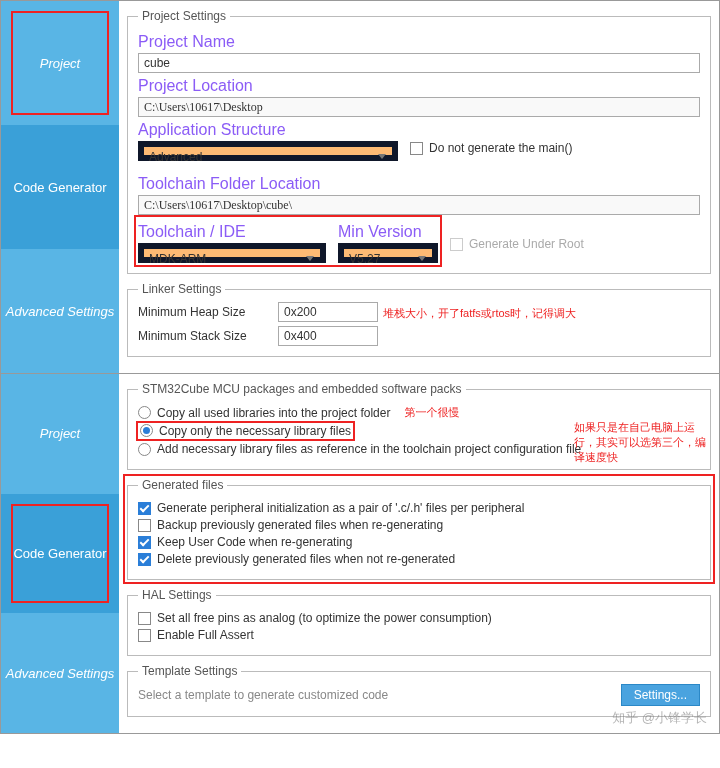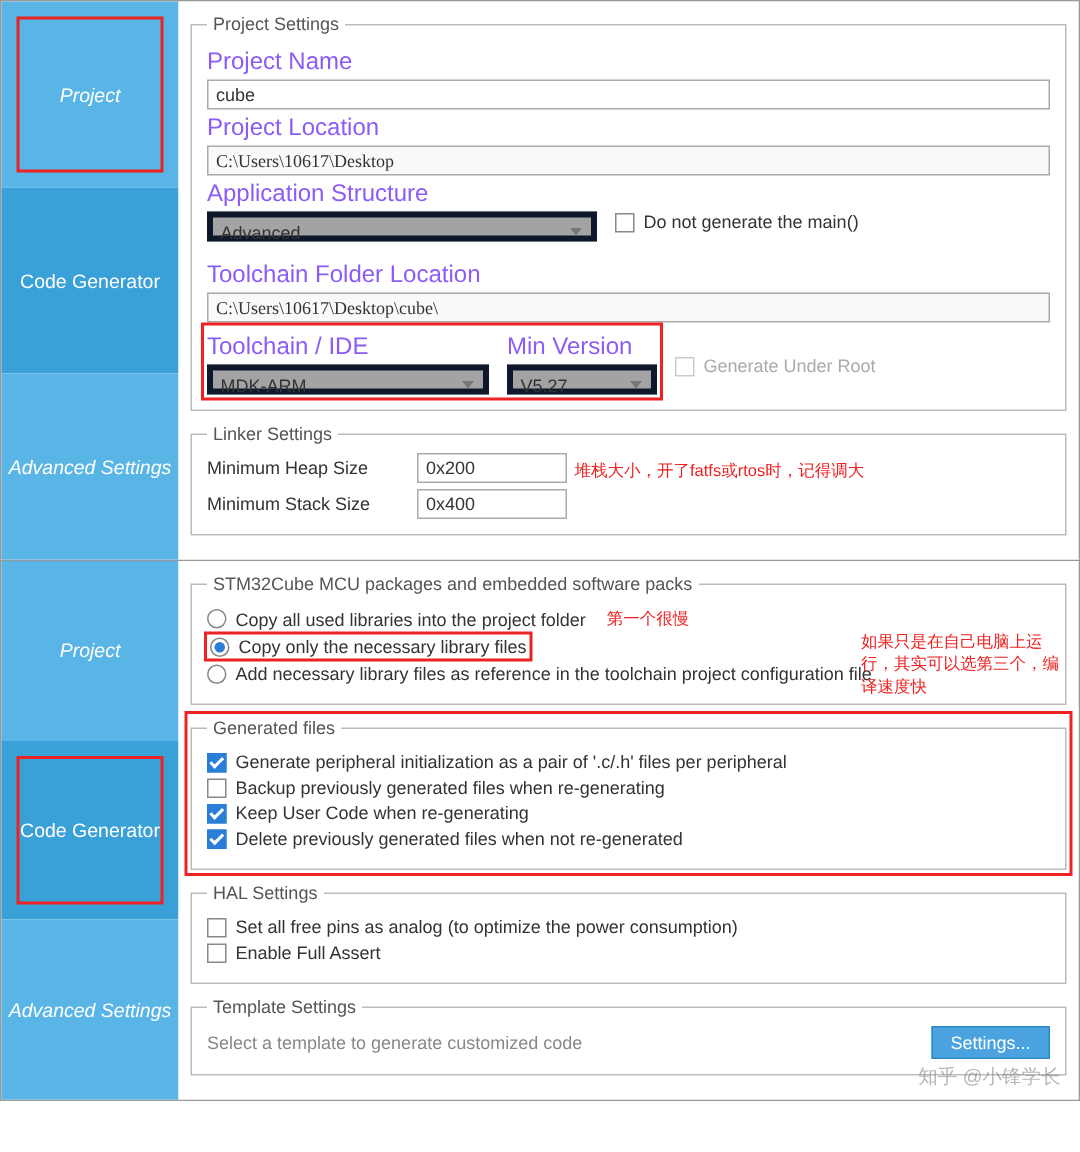--- a/index.html
+++ b/index.html
@@ -10,39 +10,39 @@
 .side-item { flex: 1; display: flex; align-items: center; justify-content: center; color: #fff; font-size: 13px; padding: 20px 4px; text-align: center; }
 .side-blue { background: #59b5e5; font-style: italic; }
 .side-dark { background: #3aa0d8; }
 .side-item.hl { outline: 2px solid #e22; outline-offset: -12px; }
 .content { flex: 1; padding: 4px 8px 8px 8px; background: #fff; position: relative; }
 fieldset { border: 1px solid #bbb; margin: 4px 0 8px 0; padding: 6px 10px 10px 10px; }
 legend { font-size: 12px; color: #555; padding: 0 4px; }
 .lbl { font-size: 16px; color: #8b5cf6; margin: 4px 0 2px 0; display: block; }
 .inp { width: 100%; border: 1px solid #aaa; padding: 3px 5px; font-size: 12px; background: #fff; color: #333; height: 20px; }
 .inp.ro { background: #f9f9f9; font-family: Liberation Serif, serif; }
-.sel { position: relative; width: 100%; border: 4px solid #0f172a; padding: 3px 5px 3px 5px; font-size: 12px; background: #a3a3a3; color: #333; height: 20px; }
+.sel { position: relative; width: 100%; border: 6px solid #0f172a; padding: 3px 5px 3px 5px; font-size: 12px; background: #fdba74; color: #333; height: 20px; }
 .sel::after { content: ''; position: absolute; right: 6px; top: 7px; border-left: 4px solid transparent; border-right: 4px solid transparent; border-top: 5px solid #777; }
 .row { display: flex; gap: 12px; align-items: flex-start; }
 .col { flex: 1; }
 .cb-row { display: flex; align-items: center; gap: 6px; margin: 3px 0; }
 .cb, .rd { width: 13px; height: 13px; border: 1px solid #888; background: #fff; flex-shrink: 0; }
 .rd { border-radius: 50%; position: relative; }
 .rd.sel-on::after { content: ''; position: absolute; inset: 2px; border-radius: 50%; background: #2a7ed8; }
 .cb.on { background: #2a7ed8; border-color: #2a7ed8; position: relative; }
 .cb.on::after { content: ''; position: absolute; left: 3px; top: 0px; width: 3px; height: 7px; border: solid #fff; border-width: 0 2px 2px 0; transform: rotate(45deg); }
 .linker-grid { display: grid; grid-template-columns: 130px 100px; gap: 4px 10px; align-items: center; }
 .linker-grid .inp { width: 100px; }
 .hlbox { outline: 2px solid #e22; outline-offset: 2px; }
 .note { color: #e22; font-size: 11px; }
 .note-abs { position: absolute; }
 .btn { background: #4aa3df; color: #fff; border: 1px solid #2b88c7; padding: 3px 12px; font-size: 12px; }
 .template-row { display: flex; justify-content: space-between; align-items: center; }
 .watermark { position: absolute; right: 12px; bottom: 6px; color: rgba(120,120,120,0.55); font-size: 13px; }
-.opt-hl { outline: 2px solid #e22; outline-offset: 0px; padding: 1px 2px; display: inline-flex; align-items: flex-end; gap: 6px; }
+.opt-hl { outline: 2px solid #e22; outline-offset: 0px; padding: 1px 2px; display: inline-flex; align-items: flex-start; gap: 6px; }
 </style>
 </head>
 <body>
 
 <div class="section top">
   <div class="sidebar">
     <div class="side-item side-blue hl">Project</div>
     <div class="side-item side-dark">Code Generator</div>
     <div class="side-item side-blue">Advanced Settings</div>
   </div>

